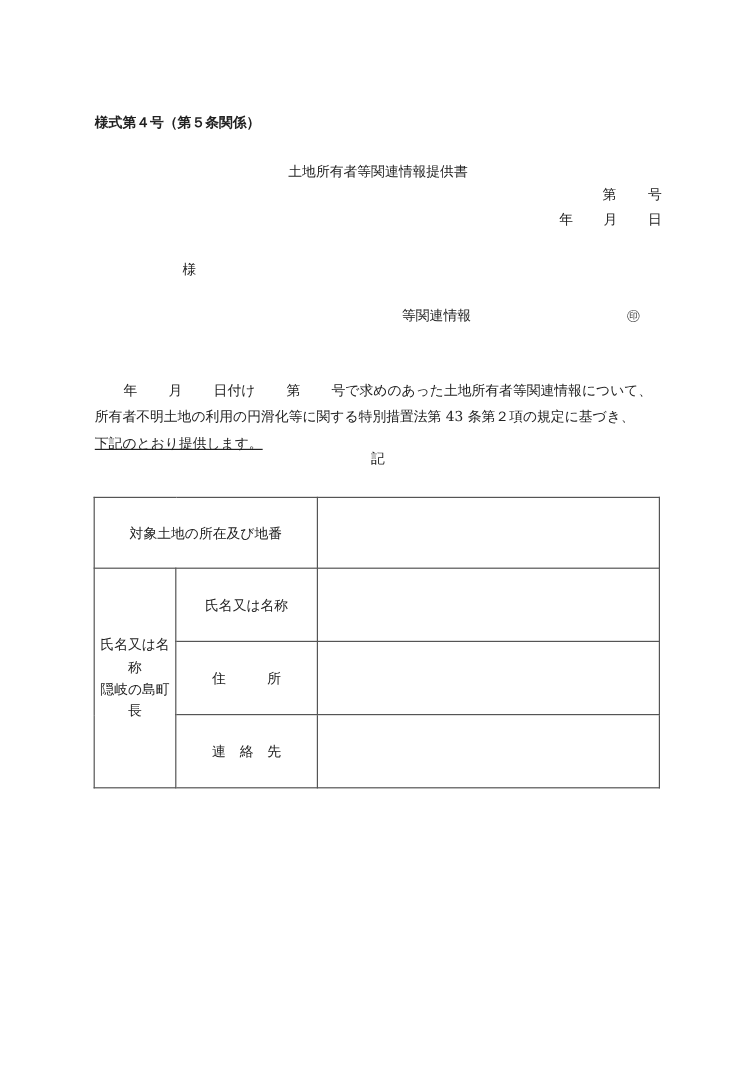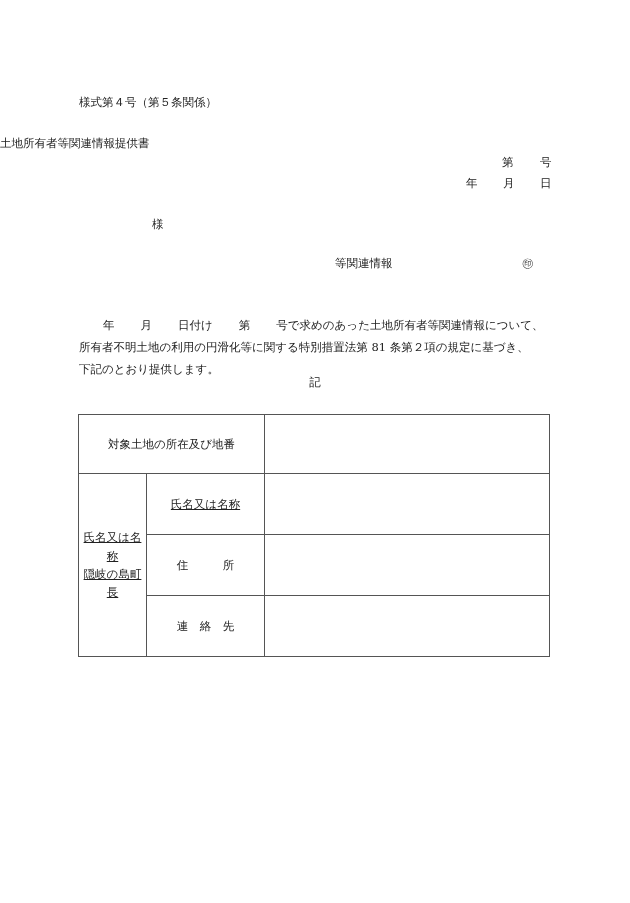--- a/index.html
+++ b/index.html
@@ -11,39 +11,39 @@
       width: 630px;
       height: 903px;
       position: relative;
       overflow: hidden;
       font-family: "DejaVu Serif", "Liberation Serif", serif;
       color: #222222;
       font-size: 11.5px;
     }
     .abs { position: absolute; white-space: nowrap; line-height: 1; }
 
-    #form-number { left: 79px; top: 97px; }
-    #doc-title { left: 0; width: 630px; top: 138px; }
+    #form-number { left: 79px; top: 97px; font-weight: bold; }
+    #doc-title { left: 0; width: 630px; top: 138px; text-align: center; }
     #doc-title span { display: inline-block; }
 
     #num-no-label { left: 502px; top: 157px; }
     #num-go-label { left: 540px; top: 157px; }
     #date-year { left: 466px; top: 178px; }
     #date-month { left: 503px; top: 178px; }
     #date-day { left: 540px; top: 178px; }
 
     #addressee-sama { left: 152px; top: 219px; }
 
     #issuer-name { left: 335px; top: 258px; }
     #seal-mark { left: 522px; top: 258px; }
 
     .para-line { left: 79px; margin-top: 22px; }
     #para-line-1 { top: 298px; }
     #para-line-2 { top: 320px; }
-    #para-line-3 { top: 342px; }
+    #para-line-3 { top: 342px; text-decoration: underline; }
     .gap { display: inline-block; }
 
     #ki-label { left: 0; width: 630px; top: 377px; text-align: center; }
 
     
     #info-table {
       position: absolute;
       left: 78px;
       top: 414px;
       width: 471px;
@@ -58,21 +58,21 @@
       text-align: center;
       vertical-align: middle;
       font-size: 11.5px;
       line-height: 1.6;
       color: #222222;
     }
     .col-a { width: 68px; }
     .col-b { width: 118px; }
     .col-c { width: 285px; }
     .row-1 td { height: 58px; }
-    .row-2 td { height: 60px; text-decoration: underline; }
+    .row-2 td { height: 60px; }
     .row-3 td { height: 60px; }
     .row-4 td { height: 60px; }
     .spaced { letter-spacing: 0; }
     .val-cell { background: transparent; }
   </style>
 </head>
 <body>
 
 <div class="abs" id="form-number">様式第４号（第５条関係）</div>
 
@@ -88,21 +88,21 @@
 <div class="abs" id="date-day">日</div>
 
 <div class="abs" id="addressee-sama">様</div>
 
 <div class="abs" id="issuer-name">等関連情報</div>
 <div class="abs" id="seal-mark">㊞</div>
 
 <div class="abs para-line" id="para-line-1">
   <span class="gap" style="width:24px"></span><span>年</span><span class="gap" style="width:26px"></span><span>月</span><span class="gap" style="width:26px"></span><span>日付け</span><span class="gap" style="width:26px"></span><span>第</span><span class="gap" style="width:26px"></span><span>号で求めのあった土地所有者等関連情報について、</span>
 </div>
-<div class="abs para-line" id="para-line-2">所有者不明土地の利用の円滑化等に関する特別措置法第 81 条第２項の規定に基づき、</div>
+<div class="abs para-line" id="para-line-2">所有者不明土地の利用の円滑化等に関する特別措置法第 43 条第２項の規定に基づき、</div>
 <div class="abs para-line" id="para-line-3">下記のとおり提供します。</div>
 
 <div class="abs" id="ki-label">記</div>
 
 <table id="info-table">
   <colgroup>
     <col class="col-a">
     <col class="col-b">
     <col class="col-c">
   </colgroup>

